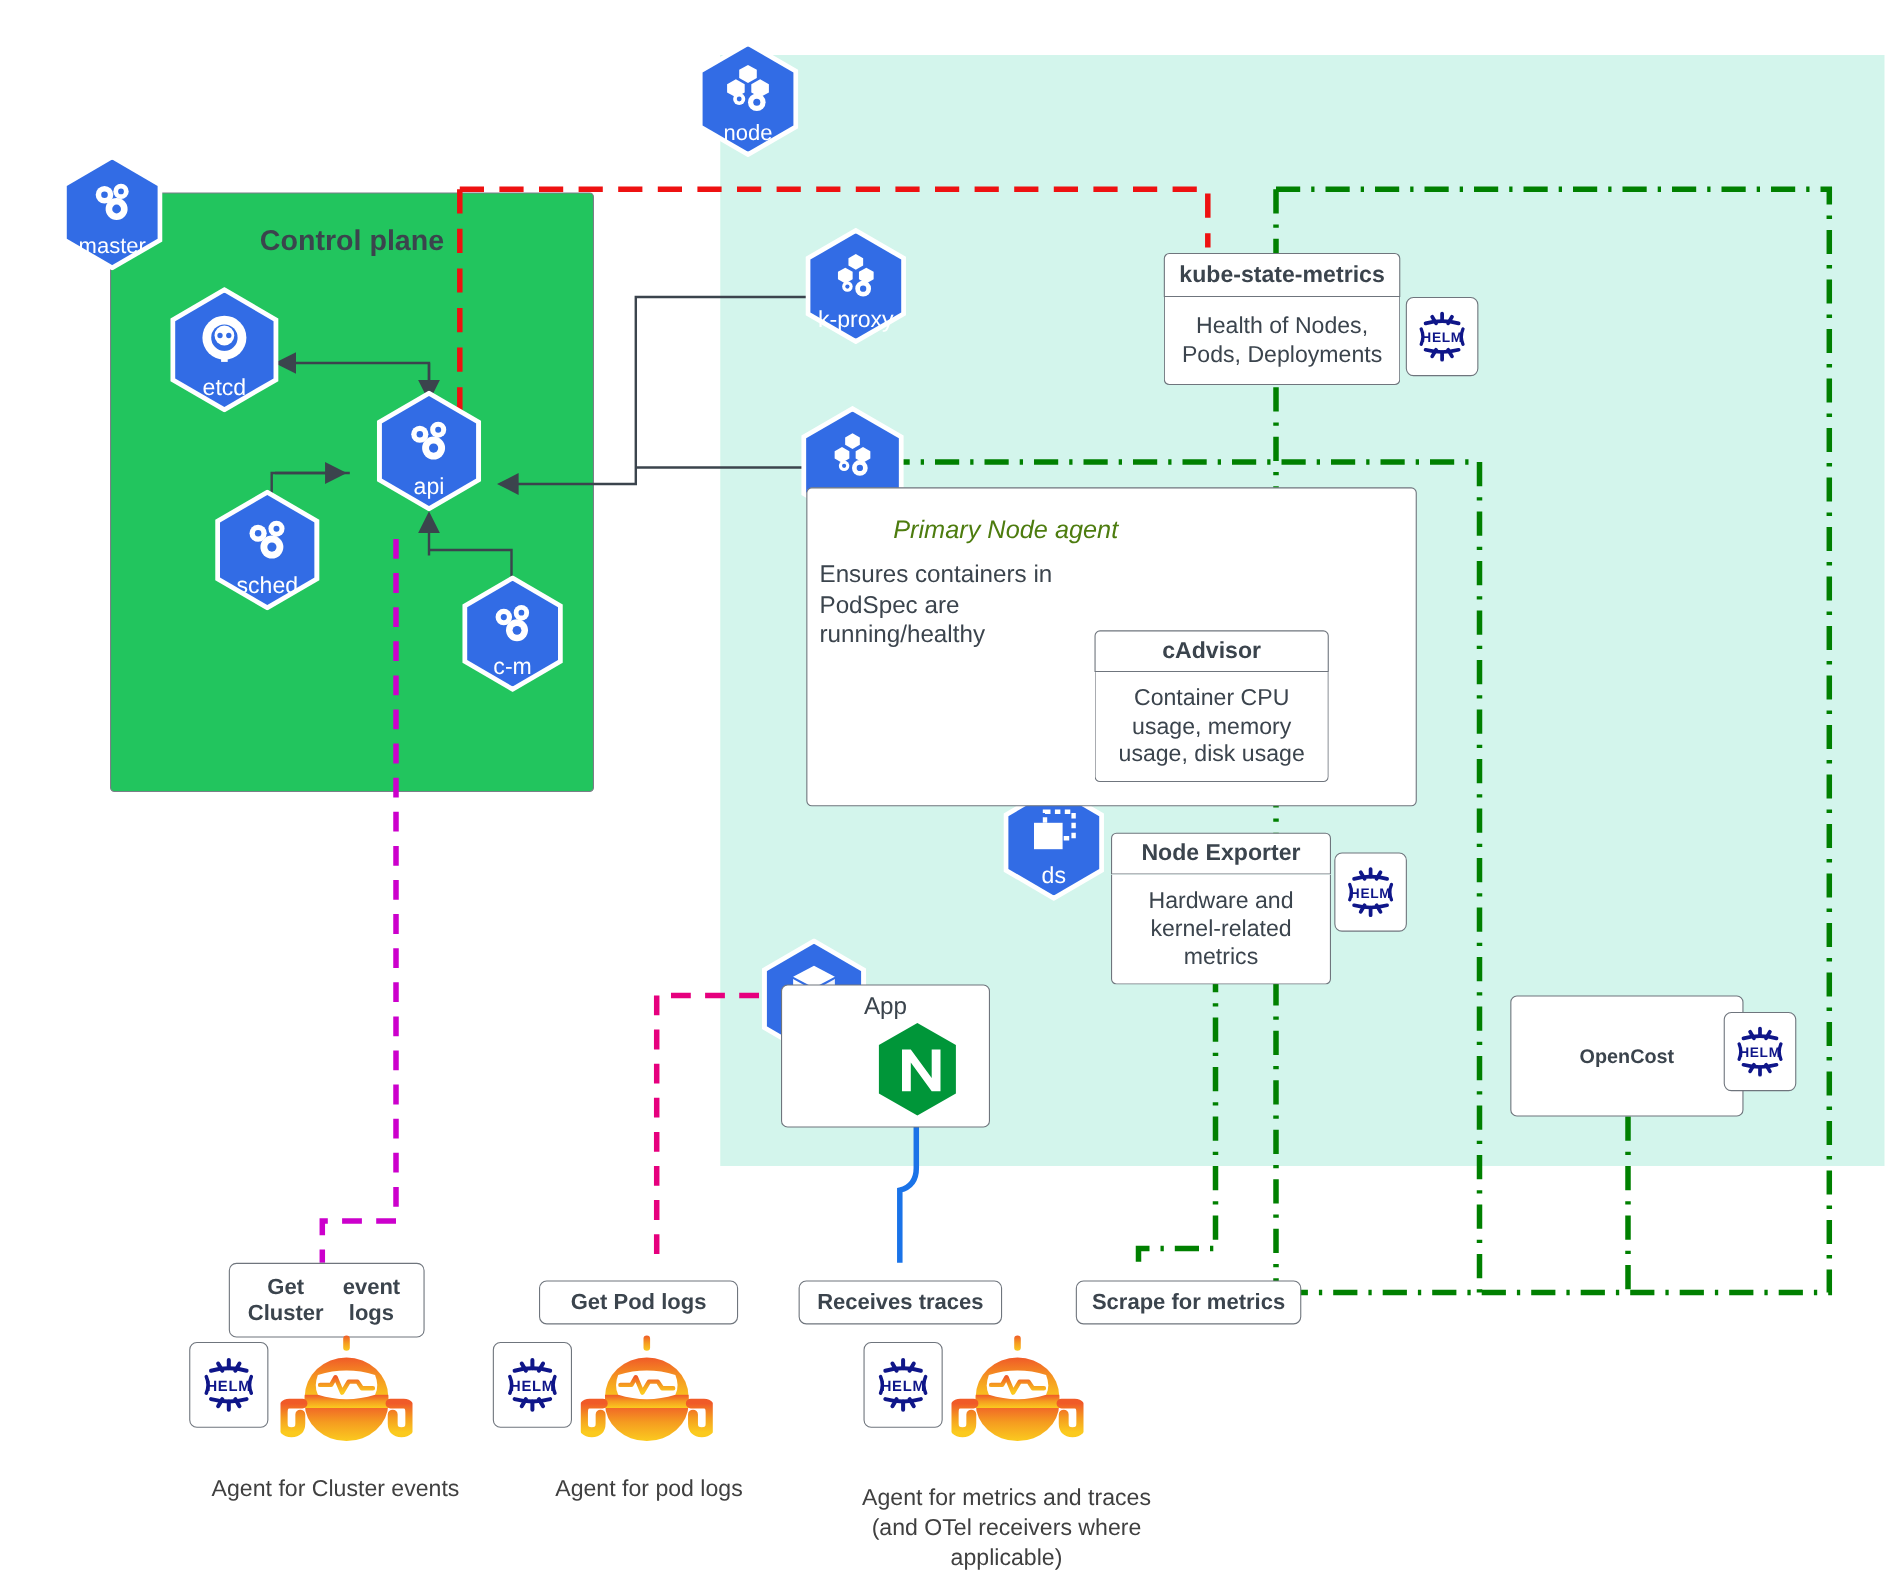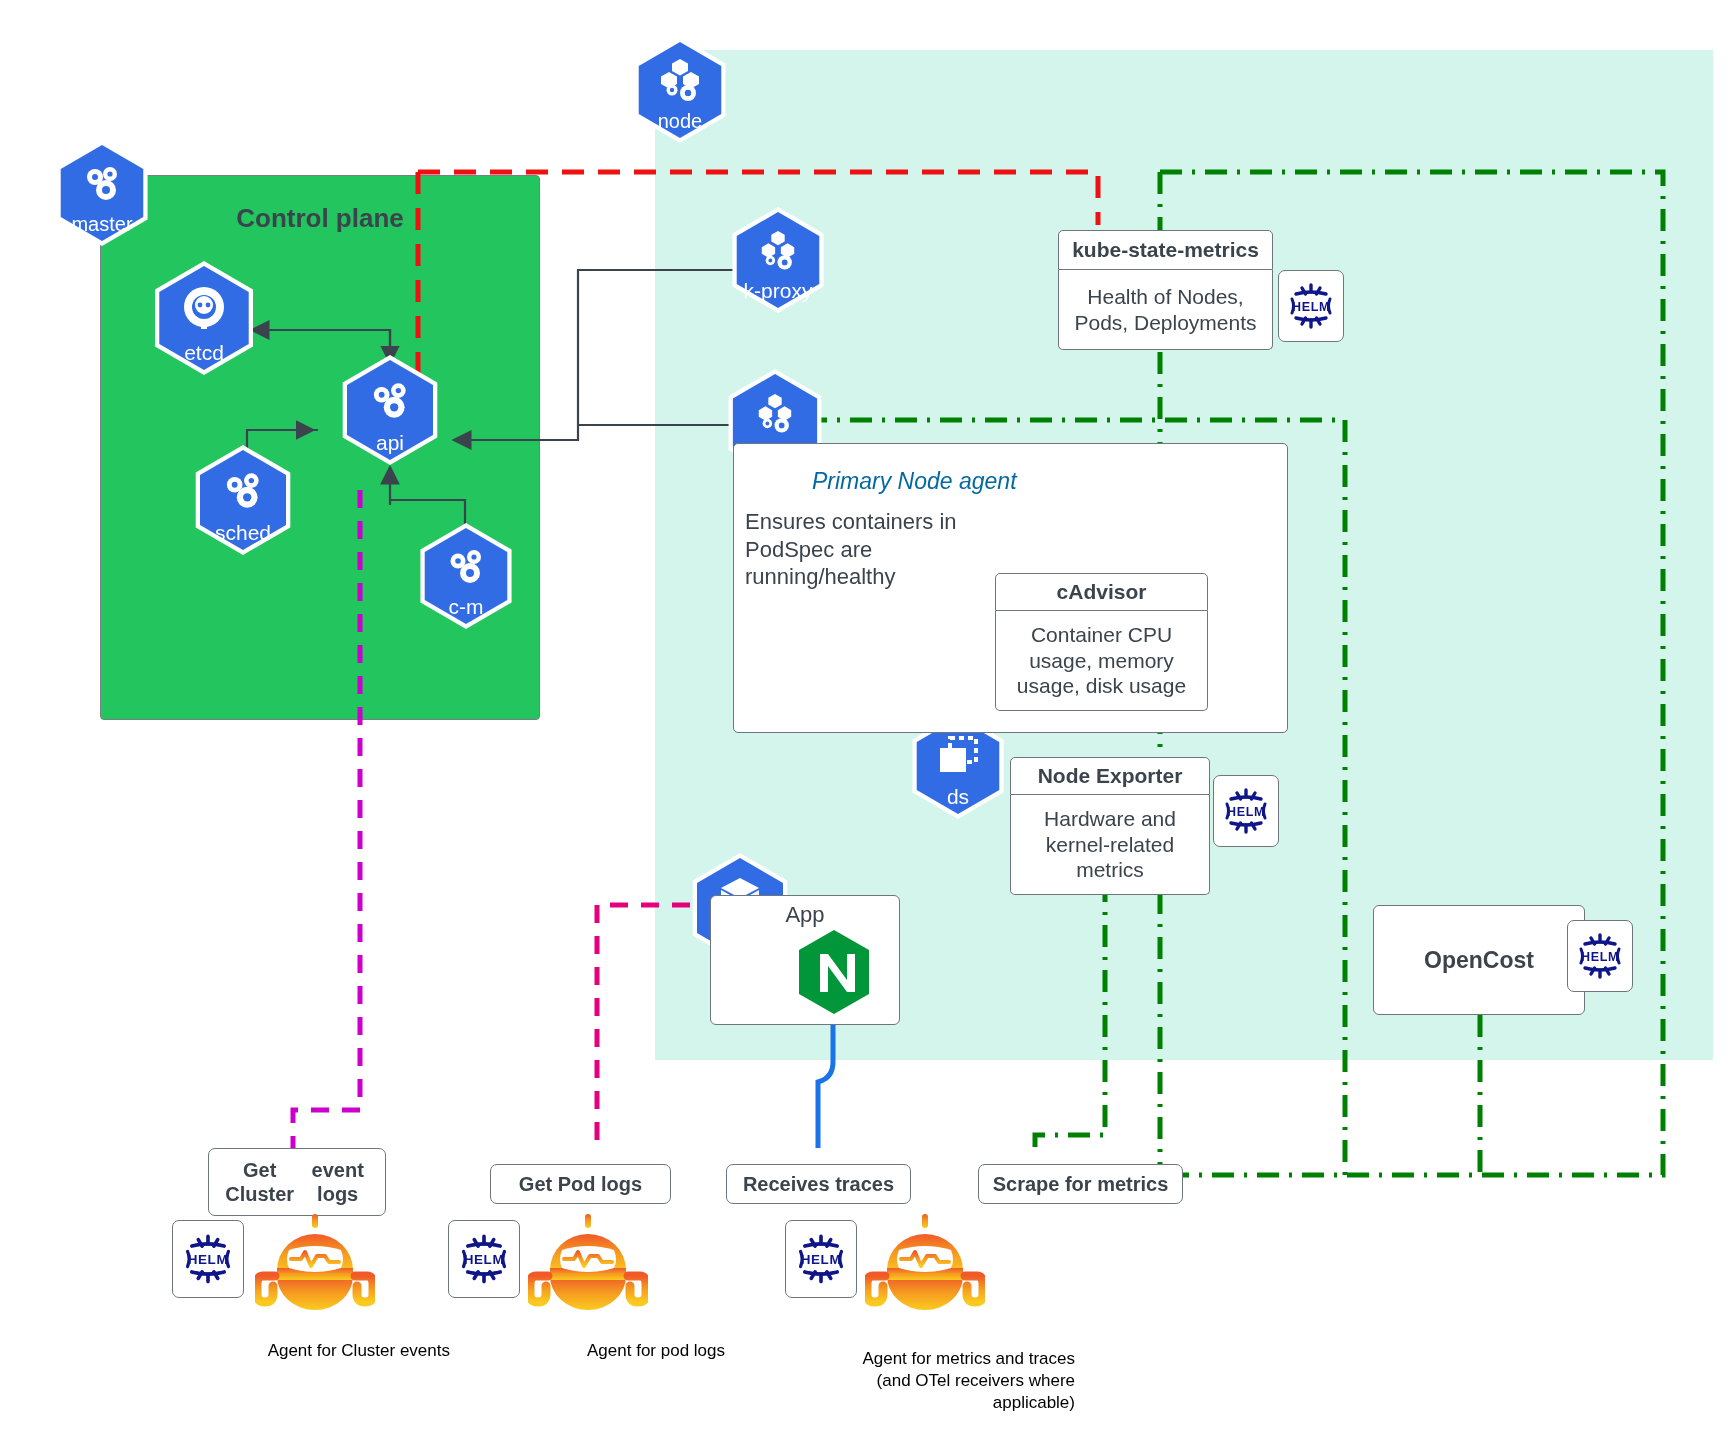--- a/index.html
+++ b/index.html
@@ -82,39 +82,39 @@
   
   .helm{
     position:absolute; background:#fff; border:1px solid #6f757d;
     border-radius:7px; display:flex; align-items:center; justify-content:center;
   }
 
   
   .robot{ position:absolute; }
 
   .caption{
-    position:absolute; font-size:17px; color:#000000; text-align:right;
+    position:absolute; font-size:21px; color:#404040; text-align:center;
     line-height:1.3;
   }
 
   .app-card{
     position:absolute; background:#fff; border:1px solid #6f757d;
     border-radius:6px;
   }
   .app-label{
     position:absolute; left:0; top:6px; width:100%; text-align:center;
     font-size:22px; color:#3b444d;
   }
 
   .kubelet-card{
     position:absolute; background:#fff; border:1px solid #6f757d;
     border-radius:5px;
   }
   .kubelet-italic{
-    position:absolute; font-style:italic; font-size:23px; color:#0369a1;
+    position:absolute; font-style:italic; font-size:23px; color:#4d7c0f;
   }
   .kubelet-text{
     position:absolute; font-size:22px; color:#3b444d; line-height:1.25;
   }
 
   svg.wires{ position:absolute; left:0; top:0; width:1731px; height:1443px; pointer-events:none; }
 </style>
 </head>
 <body>
 
@@ -378,21 +378,21 @@
   <div class="app-card" style="left:710px; top:895px; width:190px; height:130px;">
     <div class="app-label">App</div>
   </div>
   <div style="position:absolute; left:795px; top:928px;">
     <svg width="78" height="90" viewBox="0 0 78 90" aria-hidden="true">
       <path d="M39 2 L74 22 L74 66 L39 86 L4 66 L4 22 Z" fill="#009639"></path>
       <path d="M25 64 L25 26 L33 26 L52 52 L52 26 L60 26 L60 64 L52 64 L33 38 L33 64 Z" fill="#ffffff"></path>
     </svg>
   </div>
 
-  <div class="plainbox bold" style="left:1373px; top:905px; width:212px; height:110px; font-size:23px;">OpenCost</div>
+  <div class="plainbox bold" style="left:1373px; top:905px; width:212px; height:110px; font-size:18px;">OpenCost</div>
   <div class="helm" style="left:1567px; top:920px; width:66px; height:72px;">
     <svg width="52" height="52" viewBox="0 0 52 52" aria-hidden="true">
       <g fill="none" stroke="#0f1689" stroke-width="3.4" stroke-linecap="round">
         <path d="M26 5 L26 12 M17 8 L20.5 14 M35 8 L31.5 14"></path>
         <path d="M11 14 Q26 10 41 14"></path>
         <path d="M11 38 Q26 42 41 38"></path>
         <path d="M26 47 L26 40 M17 44 L20.5 38 M35 44 L31.5 38"></path>
         <path d="M7 19 Q10 26 7 33" stroke-width="3"></path>
         <path d="M45 19 Q42 26 45 33" stroke-width="3"></path>
       </g>

